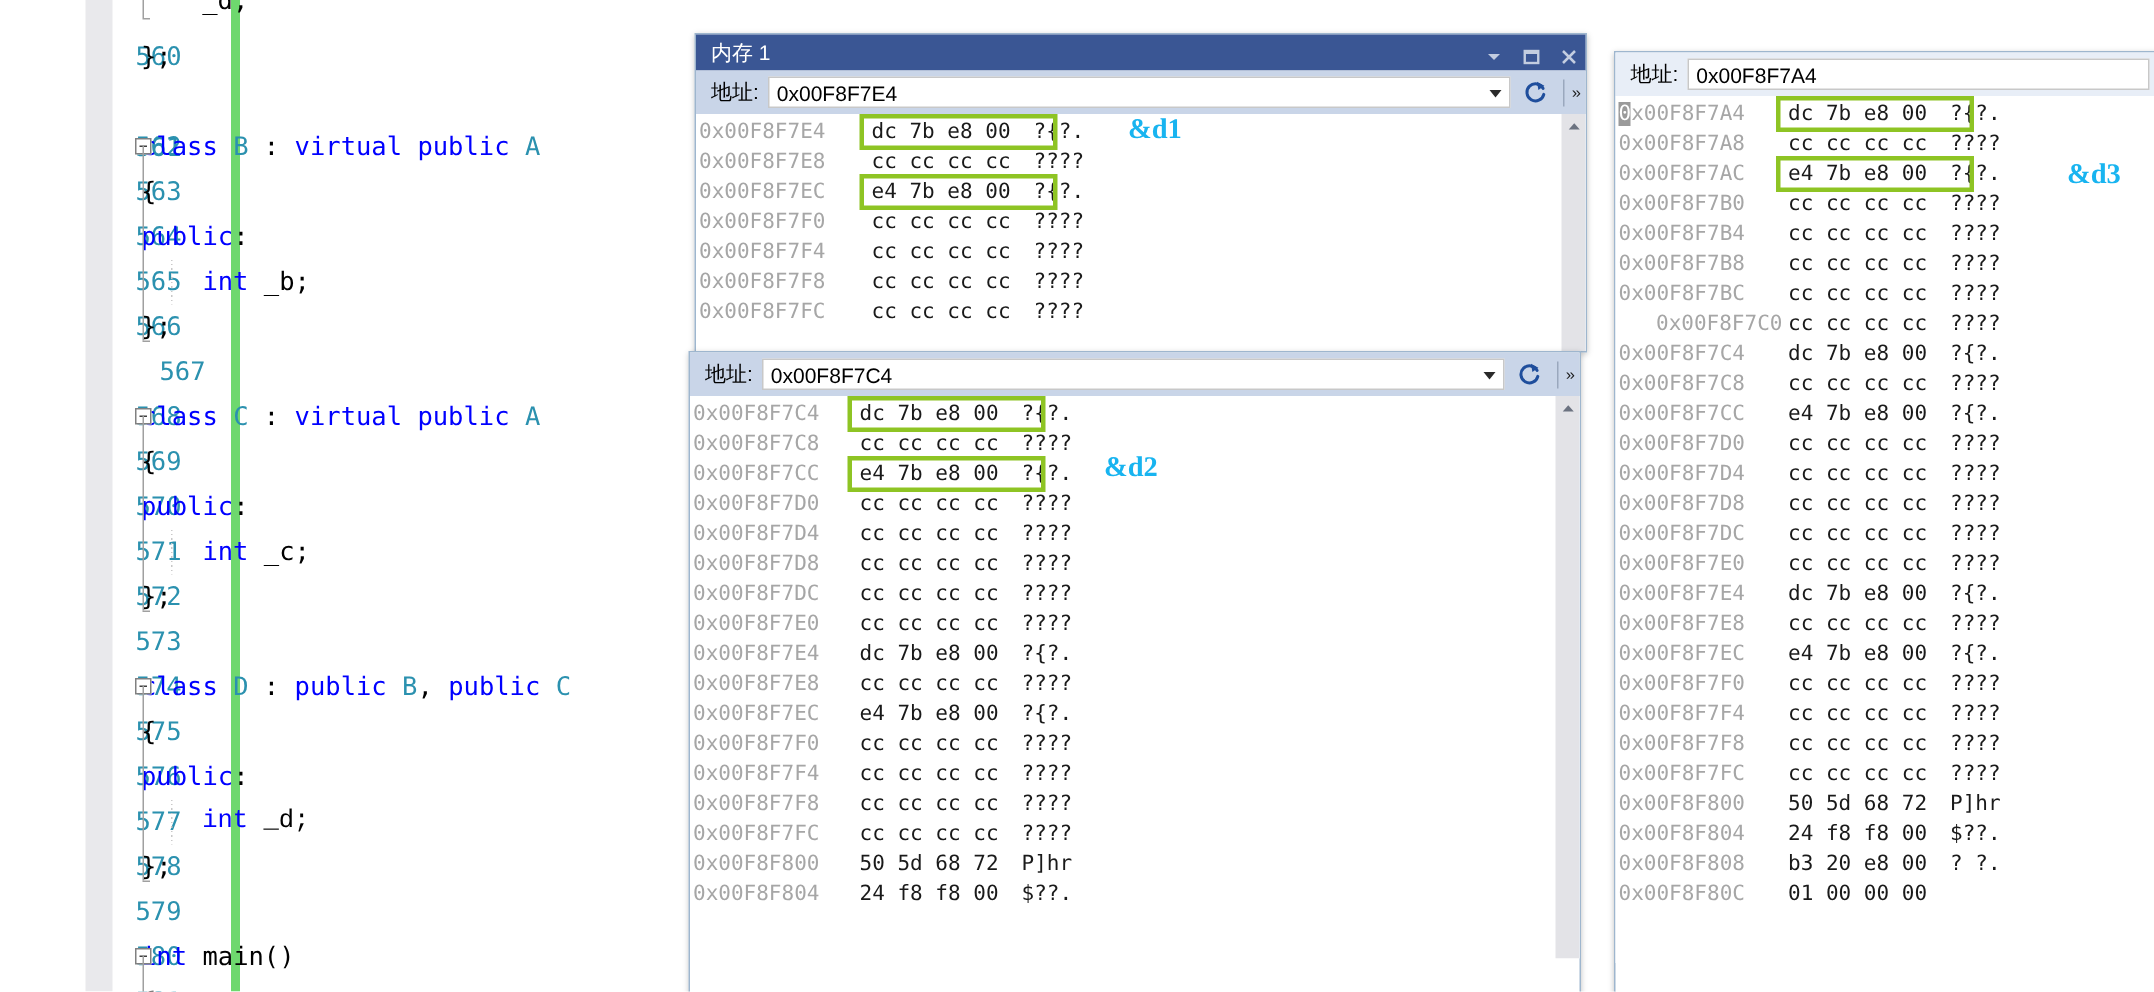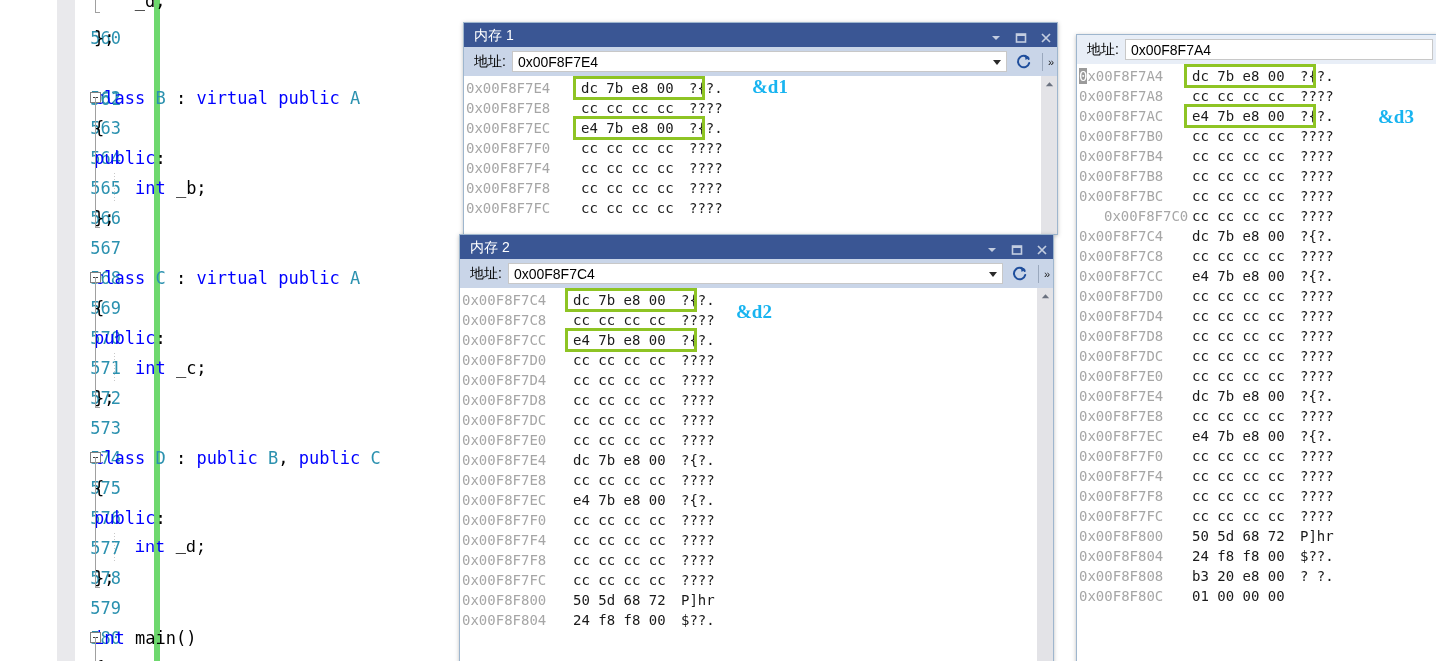--- a/index.html
+++ b/index.html
@@ -175,21 +175,21 @@
     <div class="editor-leftstrip"></div>
     <div class="editor-gutter-bg"></div>
     <div id="linenos">
         <div class="lineno" style="top: 23px; left: 75px;">560</div>
         <div class="lineno" style="top: 53px; left: 75px; margin-top: 31px;">561</div>
         <div class="lineno" style="top: 83px; left: 75px;">562</div>
         <div class="lineno" style="top: 113px; left: 75px;">563</div>
         <div class="lineno" style="top: 143px; left: 75px;">564</div>
         <div class="lineno" style="top: 173px; left: 75px;">565</div>
         <div class="lineno" style="top: 203px; left: 75px;">566</div>
-        <div class="lineno" style="top: 233px; left: 75px;">567</div>
+        <div class="lineno" style="top: 233px; left: 75px; padding-left: 16px;">567</div>
         <div class="lineno" style="top: 263px; left: 75px;">568</div>
         <div class="lineno" style="top: 293px; left: 75px;">569</div>
         <div class="lineno" style="top: 323px; left: 75px;">570</div>
         <div class="lineno" style="top: 353px; left: 75px;">571</div>
         <div class="lineno" style="top: 383px; left: 75px;">572</div>
         <div class="lineno" style="top: 413px; left: 75px;">573</div>
         <div class="lineno" style="top: 443px; left: 75px;">574</div>
         <div class="lineno" style="top: 473px; left: 75px;">575</div>
         <div class="lineno" style="top: 503px; left: 75px;">576</div>
         <div class="lineno" style="top: 533px; left: 75px;">577</div>
@@ -403,41 +403,20 @@
           <div class="vscroll-up">
             <svg viewBox="0 0 12 12" width="11" height="11">
               <path d="M6 3.5 L10 8 L2 8 Z" fill="#6b7280"></path>
             </svg>
           </div>
         </div>
       </div>
   </div>
 
   <div class="memwin" id="memwin-2" style="left:459px; top:234px; width:595px; height:430px;">
-    <div class="mw-title">
-      <span>内存 2</span>
-      <span class="mw-ctrls">
-        <span class="ic">
-          <svg viewBox="0 0 14 14" width="14" height="14">
-              <path d="M3 5 L7 9 L11 5 Z" fill="#c3cde0"></path>
-            </svg>
-        </span>
-        <span class="ic">
-          <svg viewBox="0 0 14 14" width="14" height="14">
-              <rect x="2.5" y="3" width="9" height="8" fill="none" stroke="#c3cde0" stroke-width="1.6"></rect>
-              <rect x="2.5" y="3" width="9" height="2" fill="#c3cde0"></rect>
-            </svg>
-        </span>
-        <span class="ic">
-          <svg viewBox="0 0 14 14" width="14" height="14">
-              <path d="M3 3 L11 11 M11 3 L3 11" stroke="#c3cde0" stroke-width="1.7" fill="none"></path>
-            </svg>
-        </span>
-      </span>
-    </div>
     <div class="mw-toolbar">
       <span class="addr-label">地址:</span>
       <div class="addr-box">
         <span class="addr-val">0x00F8F7C4</span>
         <span class="addr-caret"></span>
       </div>
       <span class="reload-btn">
         <svg viewBox="0 0 20 20" width="19" height="19">
           <path d="M15.5 7.3 A6 6 0 1 0 16 11.5" stroke="#1f4e9c" stroke-width="2.1" fill="none" stroke-linecap="round"></path>
           <path d="M11.2 2.6 L16.4 5.4 L12.2 8.4 Z" fill="#1f4e9c"></path>

